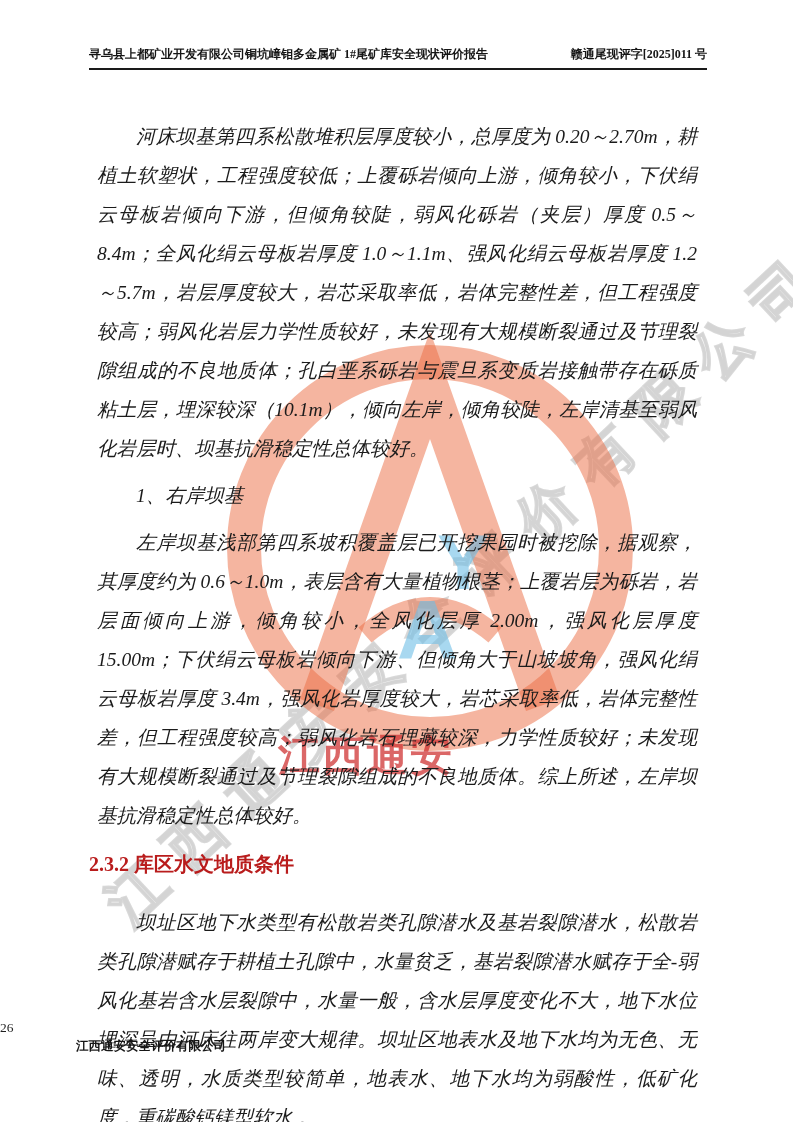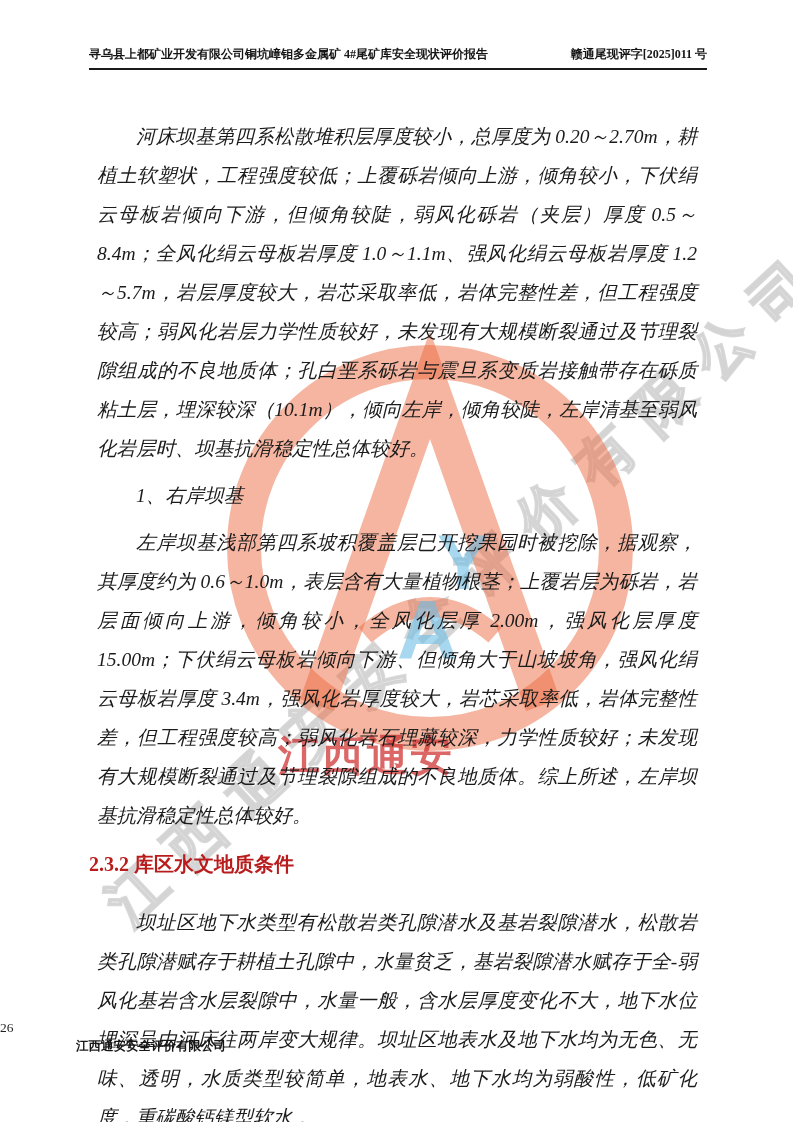--- a/index.html
+++ b/index.html
@@ -125,21 +125,21 @@
     <circle cx="215" cy="215" r="186" fill="none" stroke="rgba(236,108,66,0.50)" stroke-width="34"></circle>
     <path d="M 102 372 L 215 52 L 328 372" fill="none" stroke="rgba(236,108,66,0.50)" stroke-width="36"></path>
     <path d="M 150 302 Q 215 246 280 302" fill="none" stroke="rgba(236,108,66,0.50)" stroke-width="20"></path>
     <text x="222" y="256" font-size="78" font-weight="bold" font-family="Liberation Sans, DejaVu Sans, sans-serif" fill="rgba(110,190,230,0.60)">Y</text>
     <text x="182" y="326" font-size="84" font-weight="bold" font-family="Liberation Sans, DejaVu Sans, sans-serif" fill="rgba(110,190,230,0.60)">A</text>
   </svg>
 
   <div class="red-watermark">江西通安</div>
 
   <div class="header">
-    <span class="title">寻乌县上都矿业开发有限公司铜坑嶂钼多金属矿 4#尾矿库安全现状评价报告</span>
+    <span class="title">寻乌县上都矿业开发有限公司铜坑嶂钼多金属矿 1#尾矿库安全现状评价报告</span>
     <span class="doc-number">赣通尾现评字[2025]011 号</span>
   </div>
 
   <div class="content">
     <p class="body">河床坝基第四系松散堆积层厚度较小，总厚度为 0.20～2.70m，耕植土软塑状，工程强度较低；上覆砾岩倾向上游，倾角较小，下伏绢云母板岩倾向下游，但倾角较陡，弱风化砾岩（夹层）厚度 0.5～8.4m；全风化绢云母板岩厚度 1.0～1.1m、强风化绢云母板岩厚度 1.2～5.7m，岩层厚度较大，岩芯采取率低，岩体完整性差，但工程强度较高；弱风化岩层力学性质较好，未发现有大规模断裂通过及节理裂隙组成的不良地质体；孔白垩系砾岩与震旦系变质岩接触带存在砾质粘土层，埋深较深（10.1m），倾向左岸，倾角较陡，左岸清基至弱风化岩层时、坝基抗滑稳定性总体较好。</p>
     <p class="body">1、右岸坝基</p>
     <p class="body">左岸坝基浅部第四系坡积覆盖层已开挖果园时被挖除，据观察，其厚度约为 0.6～1.0m，表层含有大量植物根茎；上覆岩层为砾岩，岩层面倾向上游，倾角较小，全风化层厚 2.00m，强风化层厚度 15.00m；下伏绢云母板岩倾向下游、但倾角大于山坡坡角，强风化绢云母板岩厚度 3.4m，强风化岩厚度较大，岩芯采取率低，岩体完整性差，但工程强度较高；弱风化岩石埋藏较深，力学性质较好；未发现有大规模断裂通过及节理裂隙组成的不良地质体。综上所述，左岸坝基抗滑稳定性总体较好。</p>
     <p class="heading">2.3.2 库区水文地质条件</p>
     <p class="body">坝址区地下水类型有松散岩类孔隙潜水及基岩裂隙潜水，松散岩类孔隙潜赋存于耕植土孔隙中，水量贫乏，基岩裂隙潜水赋存于全-弱风化基岩含水层裂隙中，水量一般，含水层厚度变化不大，地下水位埋深呈由河床往两岸变大规律。坝址区地表水及地下水均为无色、无味、透明，水质类型较简单，地表水、地下水均为弱酸性，低矿化度，重碳酸钙镁型软水，</p>
   </div>

